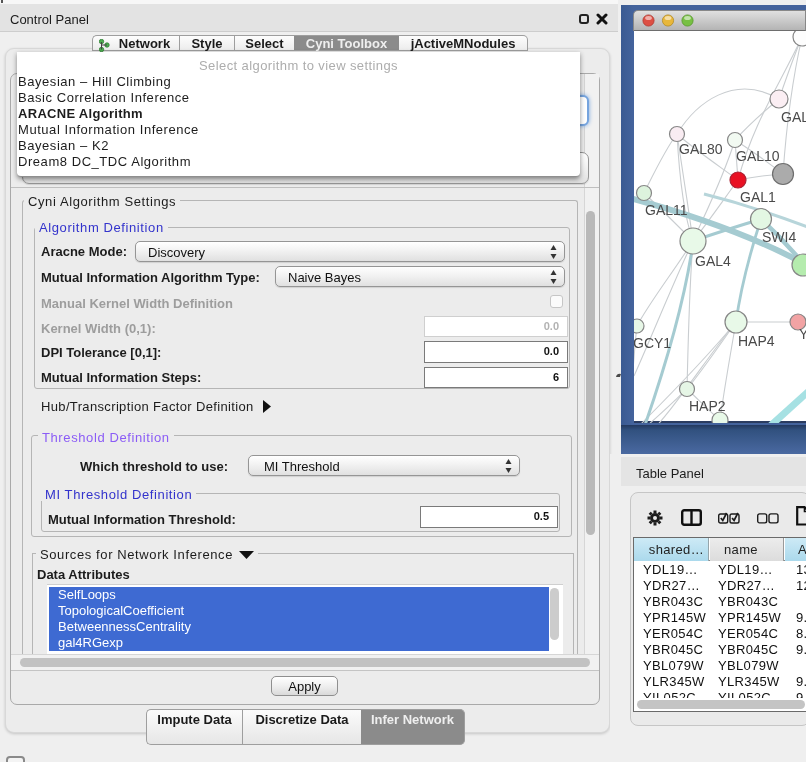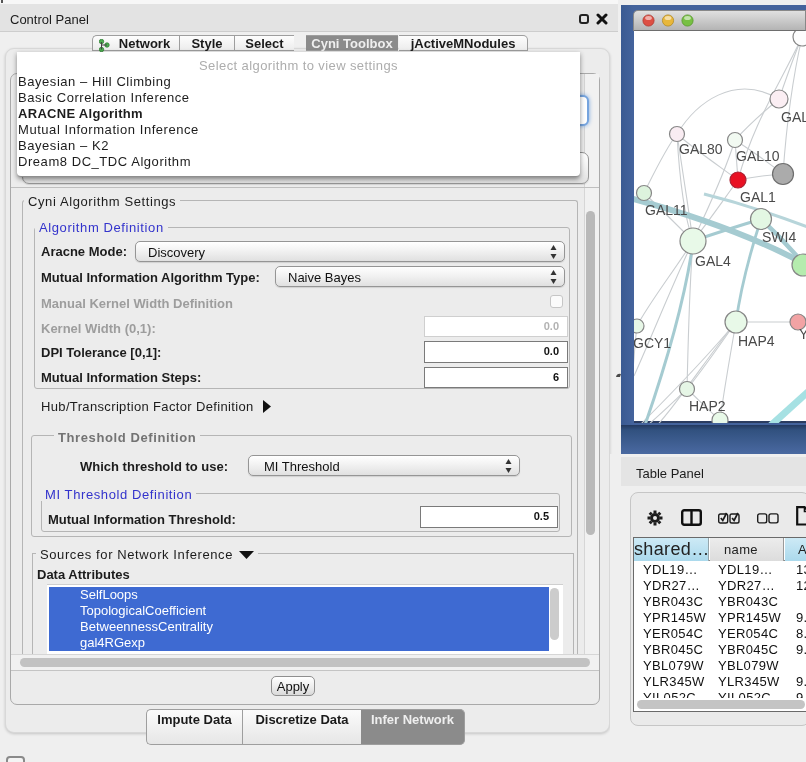--- a/index.html
+++ b/index.html
@@ -40,21 +40,21 @@
 
 <div class="tab" style="left:92px;top:35px;width:87px;border-left:1px solid #9e9e9e;border-radius:5px 0 0 0;padding-left:17px;">Network</div>
 <svg class="abs" style="left:99px;top:39px" width="11" height="13" viewBox="0 0 11 13">
     <circle cx="2.5" cy="2.5" r="2.2" fill="#4caf50" stroke="#2e7d32" stroke-width="0.8"></circle>
     <circle cx="8" cy="6" r="2.2" fill="#4caf50" stroke="#2e7d32" stroke-width="0.8"></circle>
     <circle cx="2.5" cy="10.5" r="2.2" fill="#4caf50" stroke="#2e7d32" stroke-width="0.8"></circle>
     <path d="M2.5 3 L2.5 10.5 M2.5 6 L8 6" stroke="#444" stroke-width="1" fill="none"></path>
   </svg>
 <div class="tab" style="left:179px;top:35px;width:55px;border-left:1px solid #9e9e9e;">Style</div>
 <div class="tab" style="left:234px;top:35px;width:60px;border-left:1px solid #9e9e9e;">Select</div>
-<div class="tab sel" style="left:294px;top:35px;width:92px;margin-left:12px;">Cyni Toolbox</div>
+<div class="tab sel" style="left:294px;top:35px;width:105px;">Cyni Toolbox</div>
 <div class="tab" style="left:399px;top:35px;width:129px;border-right:1px solid #9e9e9e;border-radius:0 5px 0 0;">jActiveMNodules</div>
 
 <div class="abs" style="left:584px;top:74px;width:15px;height:580px;background:#f1f1f1;border-left:1px solid #d6d6d6;"></div>
 <div class="abs" style="left:586px;top:211px;width:9px;height:324px;background:#b9b9b9;border-radius:5px;"></div>
 
 <div class="abs" style="left:22px;top:95px;width:567px;height:31px;border:2px solid #76a4de;border-radius:6px;background:#fff;box-shadow:0 0 4px #76a4de;"></div>
 
 <div class="combo" style="left:22px;top:152px;width:567px;height:32px;border-radius:7px;"></div>
 
 <div class="abs" style="left:17px;top:52px;width:563px;height:125px;background:#fff;border-radius:0 0 4px 4px;box-shadow:0 2px 5px rgba(0,0,0,0.45);border-bottom:1px solid #8f8f8f;"></div>
@@ -97,21 +97,21 @@
 <div class="abs t13 b" style="left:41px;top:346px;">DPI Tolerance [0,1]:</div>
 <div class="field" style="left:424px;top:341px;width:144px;height:22px;">0.0</div>
 <div class="abs t13 b" style="left:41px;top:371px;">Mutual Information Steps:</div>
 <div class="field" style="left:424px;top:367px;width:144px;height:21px;">6</div>
 
 <div class="abs t13" style="left:41px;top:400px;letter-spacing:0.35px;">Hub/Transcription Factor Definition<svg style="margin-left:8px;vertical-align:-2px" width="10" height="13" viewBox="0 0 10 13">
       <path d="M1 0 L9 6.5 L1 13 Z" fill="#111"></path>
     </svg></div>
 
 <div class="grp" style="left:31px;top:435px;width:541px;height:102px;"></div>
-<div class="grp-t" style="left:54px;top:431px;color:#737373;font-weight:bold;">Threshold Definition</div>
+<div class="grp-t" style="left:38px;top:431px;color:#8b5cf6;">Threshold Definition</div>
 <div class="abs t13 b" style="left:80px;top:460px;">Which threshold to use:</div>
 <div class="combo" style="left:248px;top:455px;width:272px;height:21px;">
     <span class="ct" style="left:15px;">MI Threshold</span>
     <svg class="ar" width="7" height="14" viewBox="0 0 7 14">
       <path d="M3.5 0 L6.5 5 H0.5 Z" fill="#333"></path>
       <path d="M3.5 14 L6.5 9 H0.5 Z" fill="#333"></path>
     </svg>
   </div>
 
 <div class="grp" style="left:41px;top:493px;width:519px;height:39px;"></div>
@@ -119,33 +119,33 @@
 <div class="abs t13 b" style="left:48px;top:513px;">Mutual Information Threshold:</div>
 <div class="field" style="left:420px;top:506px;width:138px;height:22px;">0.5</div>
 
 <div class="abs" style="left:32px;top:553px;width:542px;height:102px;border:1px solid #b5b5b5;border-bottom:none;"></div>
 <div class="grp-t" style="left:36px;top:548px;color:#1c1c1c;">Sources for Network Inference<svg style="margin-left:6px;vertical-align:-1px" width="15" height="10" viewBox="0 0 15 10">
       <path d="M0 1 L15 1 L7.5 9 Z" fill="#111"></path>
     </svg></div>
 <div class="abs t13 b" style="left:37px;top:568px;">Data Attributes</div>
 
 <div class="abs" style="left:47px;top:584px;width:516px;height:72px;background:#fff;border-top:1px solid #cfcfcf;"></div>
-<div class="abs" style="left:49px;top:587px;width:500px;background:#3e6ad2;color:#fff;padding-left:22px;">
+<div class="abs" style="left:49px;top:587px;width:500px;background:#3e6ad2;color:#fff;">
   <div class="row16" style="padding-left:9px;">SelfLoops</div>
   <div class="row16" style="padding-left:9px;">TopologicalCoefficient</div>
   <div class="row16" style="padding-left:9px;">BetweennessCentrality</div>
   <div class="row16" style="padding-left:9px;">gal4RGexp</div>
 </div>
 <div class="abs" style="left:550px;top:588px;width:9px;height:52px;background:#cccccc;border-radius:5px;"></div>
 
 <div class="abs" style="left:11px;top:654px;width:588px;height:16px;background:#f1f1f1;border-top:1px solid #d6d6d6;"></div>
 <div class="abs" style="left:20px;top:658px;width:570px;height:9px;background:#c2c2c2;border-radius:5px;"></div>
 <div class="abs" style="left:11px;top:670px;width:588px;height:1px;background:#c4c4c4;"></div>
 
-<div class="abs" style="left:271px;top:676px;width:44px;height:20px;border:1px solid #8f8f8f;border-radius:5px;background:linear-gradient(#ffffff,#ededed 55%,#d9d9d9);font-size:13px;text-align:center;line-height:19px;color:#111;">Apply</div>
+<div class="abs" style="left:271px;top:676px;width:67px;height:20px;border:1px solid #8f8f8f;border-radius:5px;background:linear-gradient(#ffffff,#ededed 55%,#d9d9d9);font-size:13px;text-align:center;line-height:19px;color:#111;">Apply</div>
 
 <div class="btab" style="left:146px;top:709px;width:96px;border-left:1px solid #9e9e9e;border-radius:5px 0 0 5px;">Impute Data</div>
 <div class="btab" style="left:242px;top:709px;width:119px;border-left:1px solid #9e9e9e;">Discretize Data</div>
 <div class="btab sel" style="left:361px;top:709px;width:104px;border-right:1px solid #9e9e9e;border-radius:0 5px 5px 0;">Infer Network</div>
 
 <div class="abs" style="left:6px;top:756px;width:19px;height:12px;border:2px solid #8a8a8a;border-radius:4px;background:#f4f4f4;"></div>
 
 <svg class="abs" style="left:615px;top:372px" width="8" height="9" viewBox="0 0 8 9">
     <path d="M1 5 Q2 1 6 2 L5 5 Z" fill="#4a4a4a"></path>
   </svg>
@@ -265,21 +265,21 @@
     <rect x="0.7" y="0.9" width="9" height="9" rx="1.8" fill="none" stroke="#1b1b1b" stroke-width="1.4"></rect>
     <rect x="12" y="0.9" width="9" height="9" rx="1.8" fill="none" stroke="#1b1b1b" stroke-width="1.4"></rect>
   </svg>
 <svg class="abs" style="left:796px;top:506px" width="14" height="20" viewBox="0 0 14 20">
     <path d="M1.2 1.2 H8.5 L13 5.5 V18.5 H1.2 Z" fill="none" stroke="#111" stroke-width="2.2"></path>
     <path d="M8.5 1.2 V5.5 H13" fill="none" stroke="#111" stroke-width="1.6"></path>
   </svg>
 
 <div class="abs" style="left:633px;top:537px;width:173px;height:175px;background:#fff;border:1px solid #6a6a6a;border-right:none;overflow:hidden;">
   <div style="position:absolute;left:0;top:0;height:23px;width:100%;border-bottom:1px solid #8a8a8a;">
-    <div style="position:absolute;left:0;top:0;width:75px;height:23px;background:linear-gradient(#cdeaf6,#abd9ec);border-right:1px solid #96a5ab;font-size:18px;text-align:right;padding-right:4px;line-height:23px;color:#222;letter-spacing:0.35px;">shared…</div>
+    <div style="position:absolute;left:0;top:0;width:75px;height:23px;background:linear-gradient(#cdeaf6,#abd9ec);border-right:1px solid #96a5ab;font-size:13px;text-align:right;padding-right:4px;line-height:23px;color:#222;letter-spacing:0.35px;">shared…</div>
     <div style="position:absolute;left:76px;top:0;width:74px;height:23px;background:linear-gradient(#ececec,#dcdcdc);border-right:1px solid #9a9a9a;font-size:13px;line-height:23px;color:#222;padding-left:14px;letter-spacing:0.35px;">name</div>
     <div style="position:absolute;left:151px;top:0;width:25px;height:23px;background:linear-gradient(#cdeaf6,#abd9ec);font-size:13px;line-height:23px;color:#222;padding-left:13px;">A</div>
   </div>
   <div style="position:absolute;left:0;top:24px;font-size:13px;color:#111;width:100%;letter-spacing:0.35px;">
     <div class="row16">
         <span class="abs" style="left:9px;">YDL19…</span>
         <span class="abs" style="left:84px;">YDL19…</span>
         <span class="abs" style="left:162px;">13</span>
       </div>
     <div class="row16">

